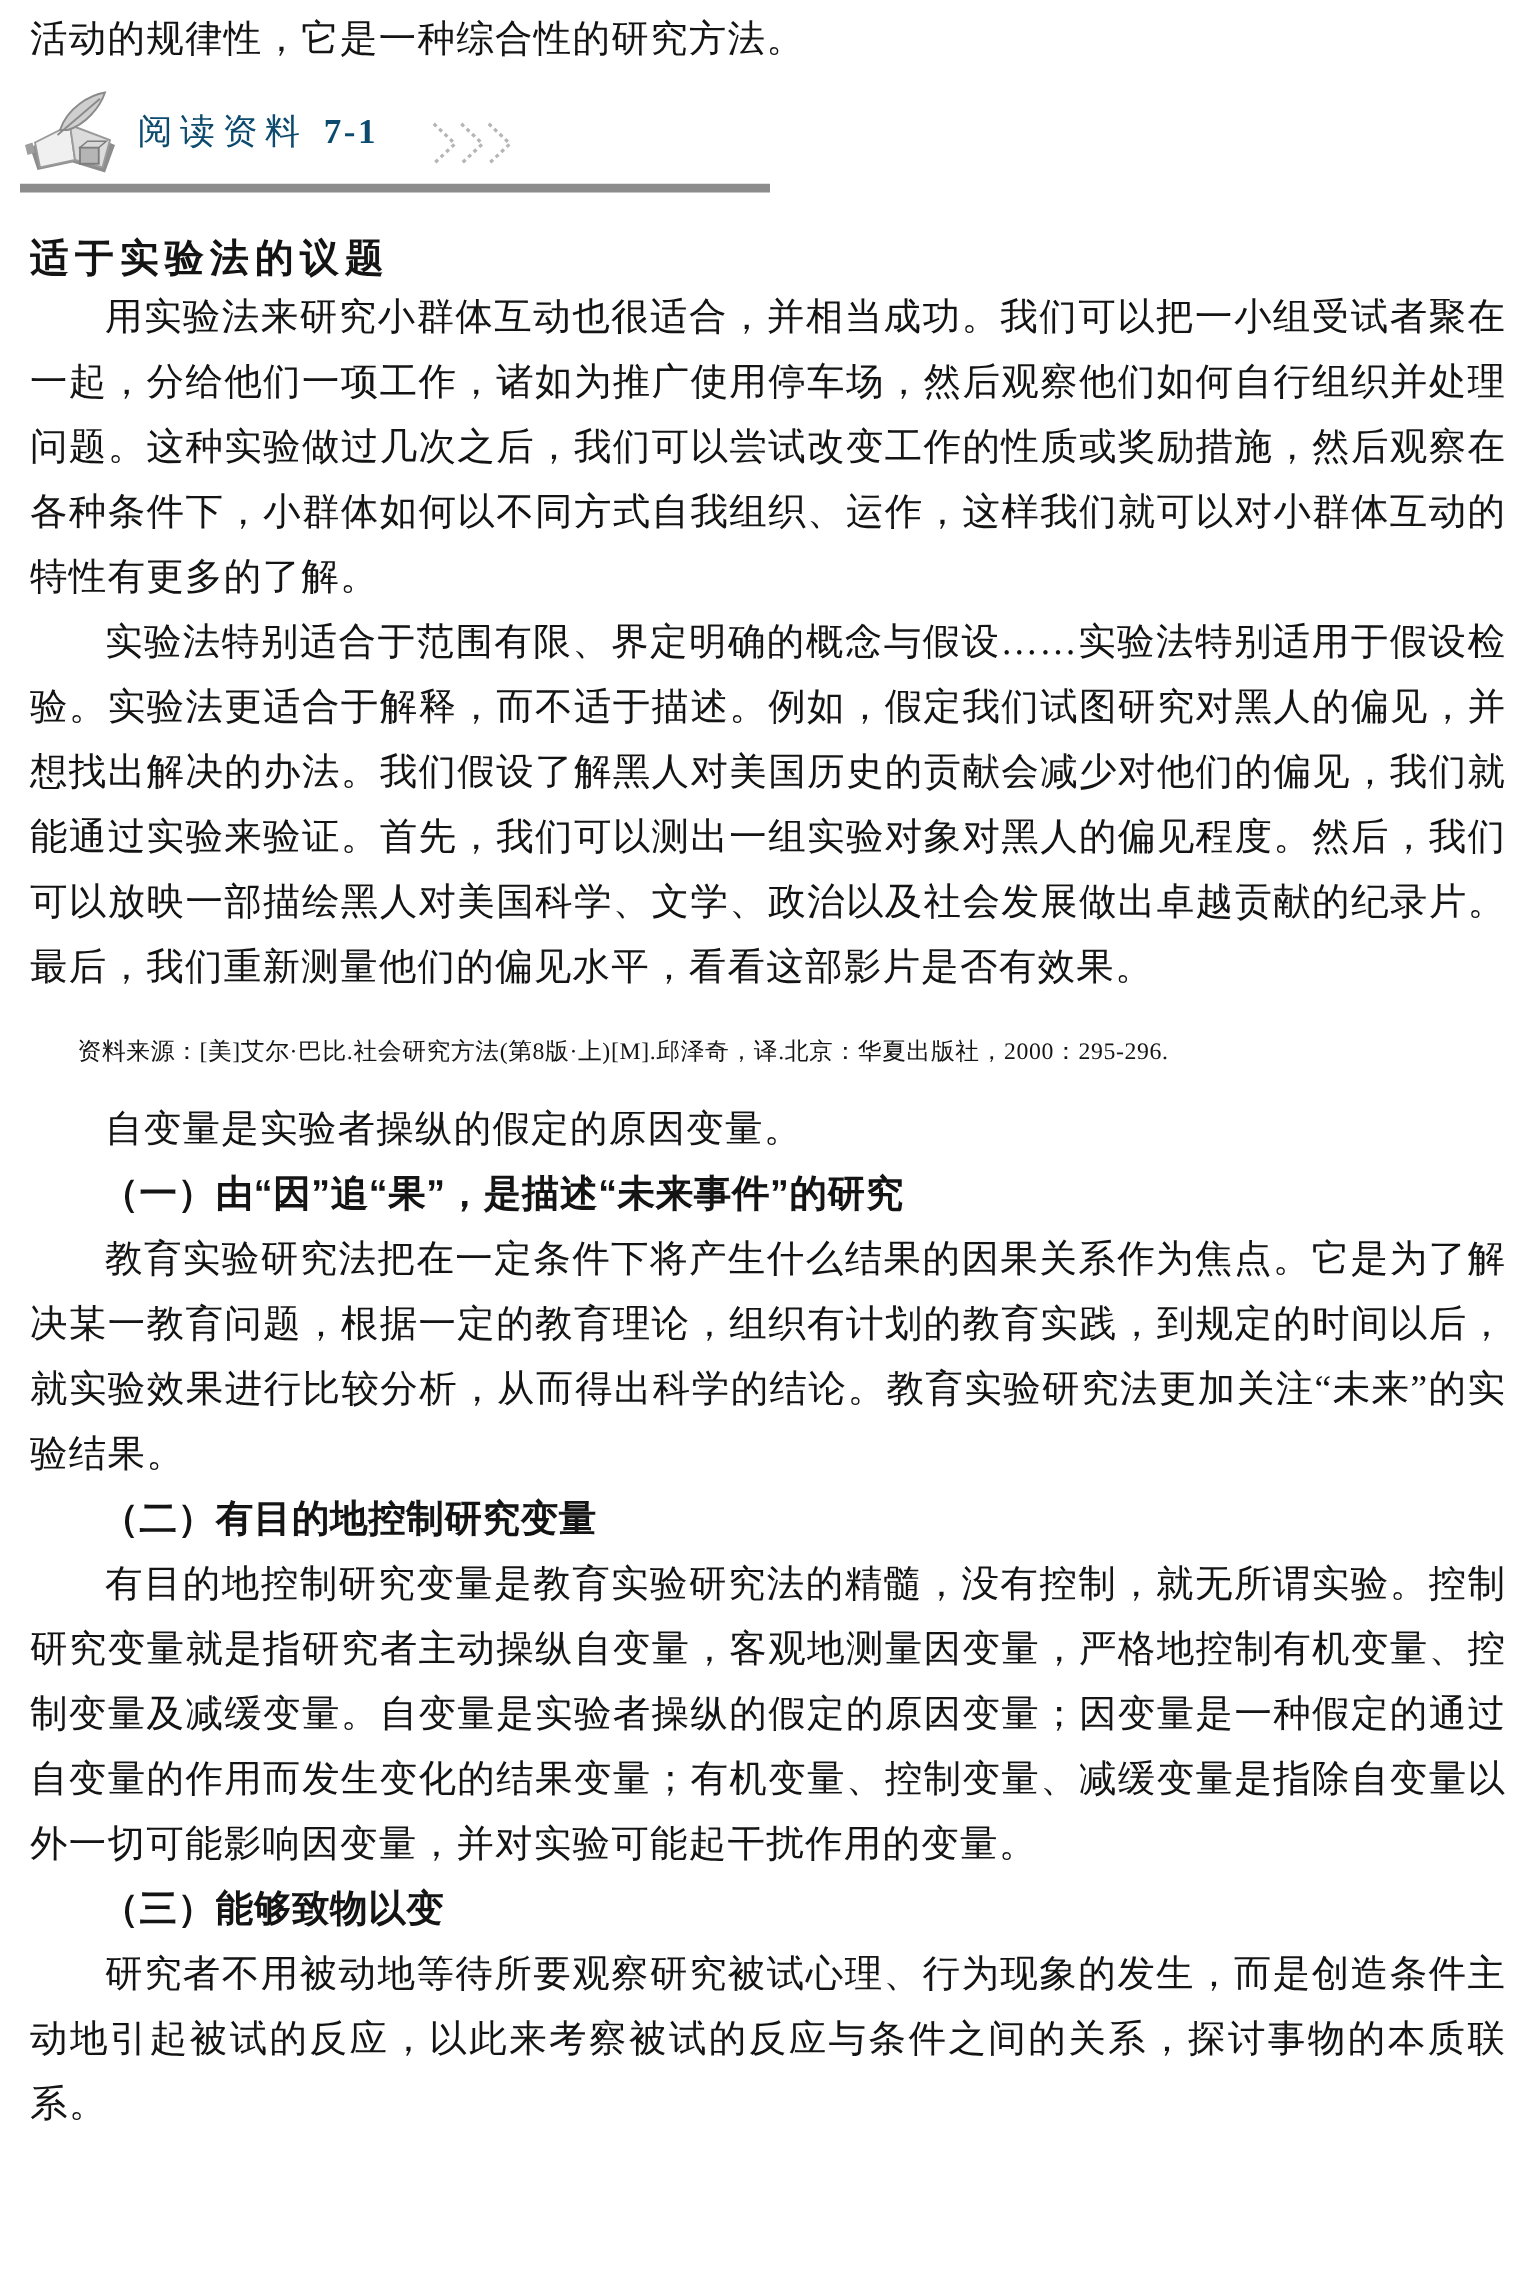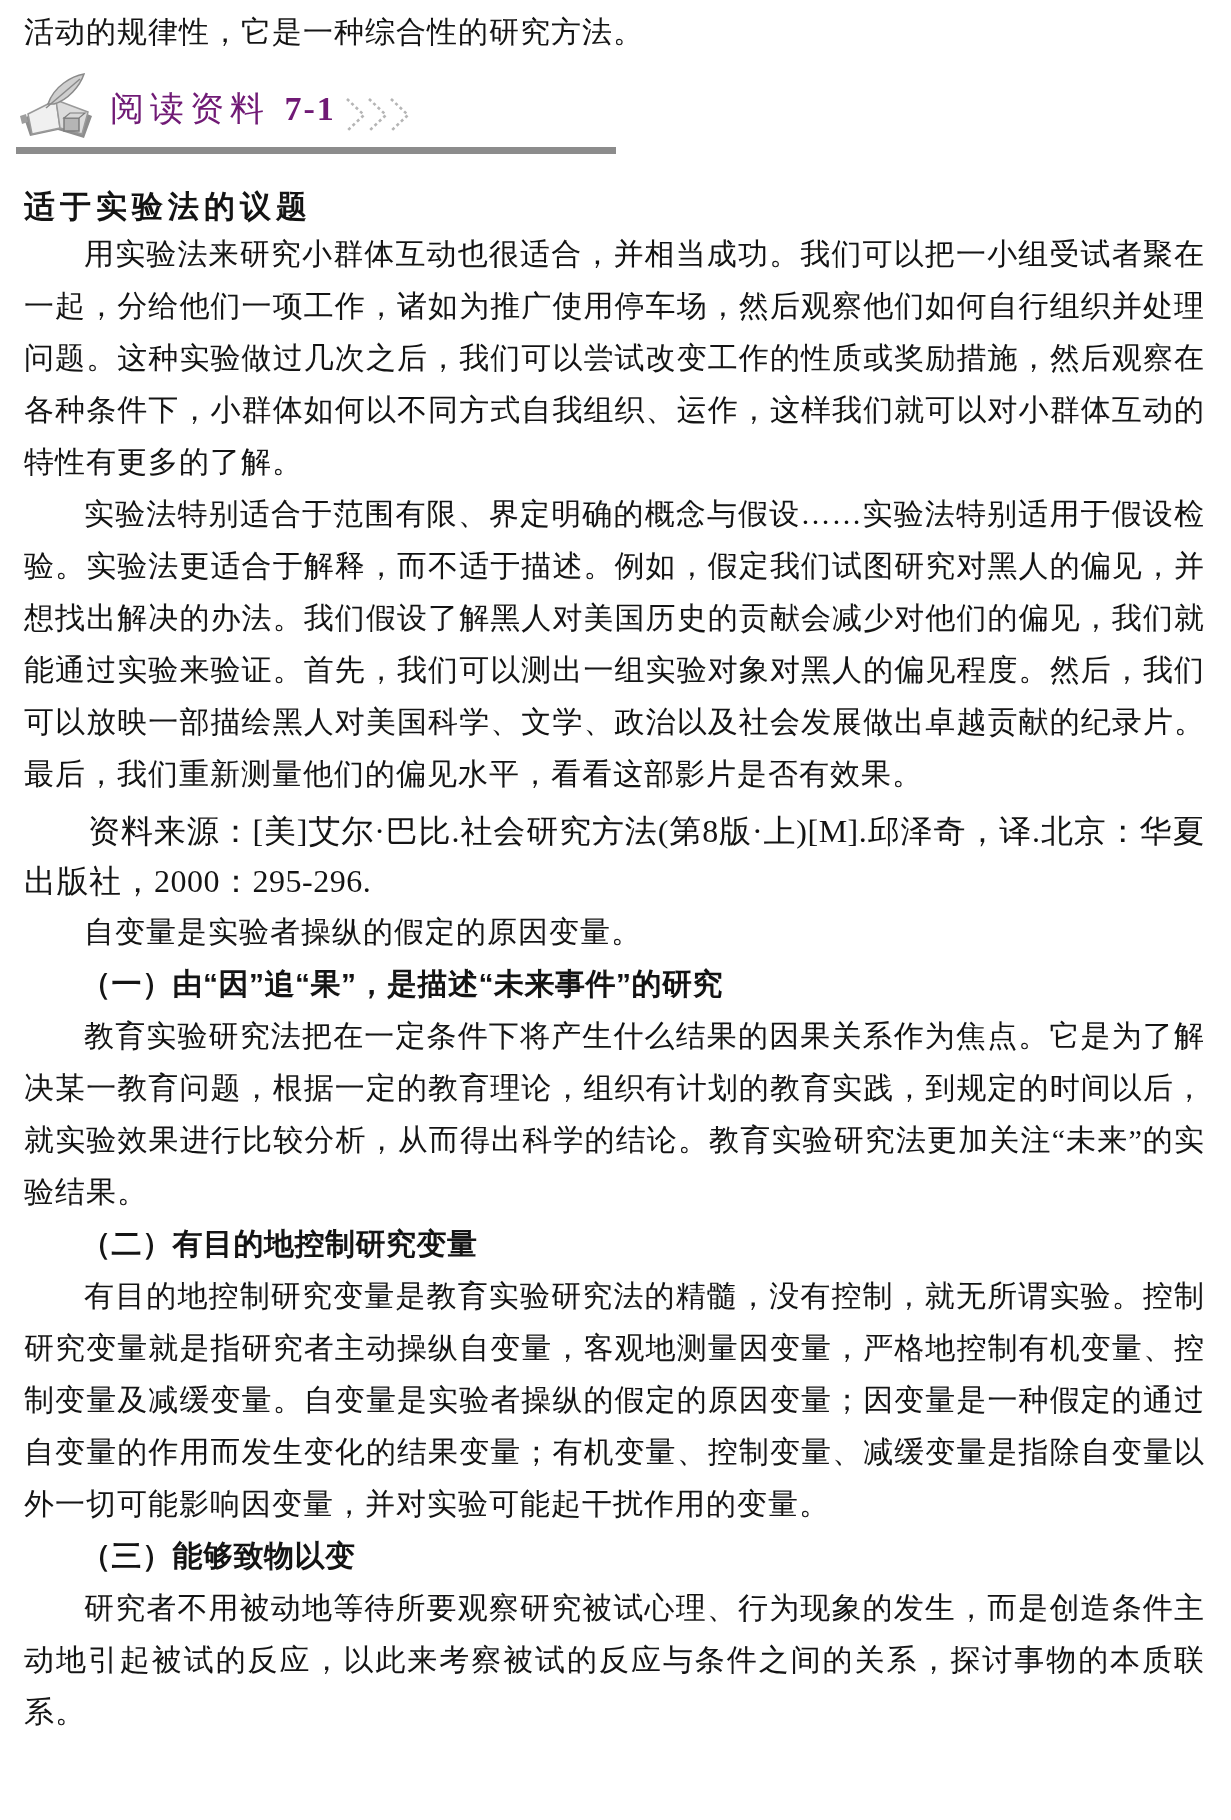--- a/index.html
+++ b/index.html
@@ -20,41 +20,41 @@
     text-align: justify;
     text-justify: inter-ideograph;
   }
   .indent { text-indent: 2em; }
 
   
   .rm-header { position: relative; margin-top: 14px; height: 86px; }
   .rm-icon { position: absolute; left: -6px; top: 0; width: 82px; height: 74px; }
   .rm-label {
     position: absolute; left: 86px; top: 14px;
-    font-size: 34px; letter-spacing: 6px; color: #701a75;
+    font-size: 28px; letter-spacing: 6px; color: #0c4a6e;
   }
   .rm-num { font-weight: bold; letter-spacing: 2px; }
   .rm-chevrons { position: absolute; left: 320px; top: 22px; }
   .rm-rule {
     position: absolute; left: -8px; bottom: 4px;
     width: 600px; height: 7px; background: #8c8c8c;
   }
 
   .rm-title {
     margin: 28px 0 0 0;
     text-align: left;
     font-size: 31px; line-height: 42px;
     font-weight: bold;
     letter-spacing: 5px;
   }
   .rm-p1 { margin-top: 18px; }
 
   .cite {
     margin: 6px 0 0 0;
-    font-size: 32px; line-height: 50px;
+    font-size: 19px; line-height: 72px;
     letter-spacing: 0.5px;
     text-indent: 2em;
     text-align: justify;
   }
 
   .feat-intro { margin-top: 26px; }
 
   h3.sec-heading {
     margin: 0;
     font-family: "Liberation Sans", "DejaVu Sans", sans-serif;

